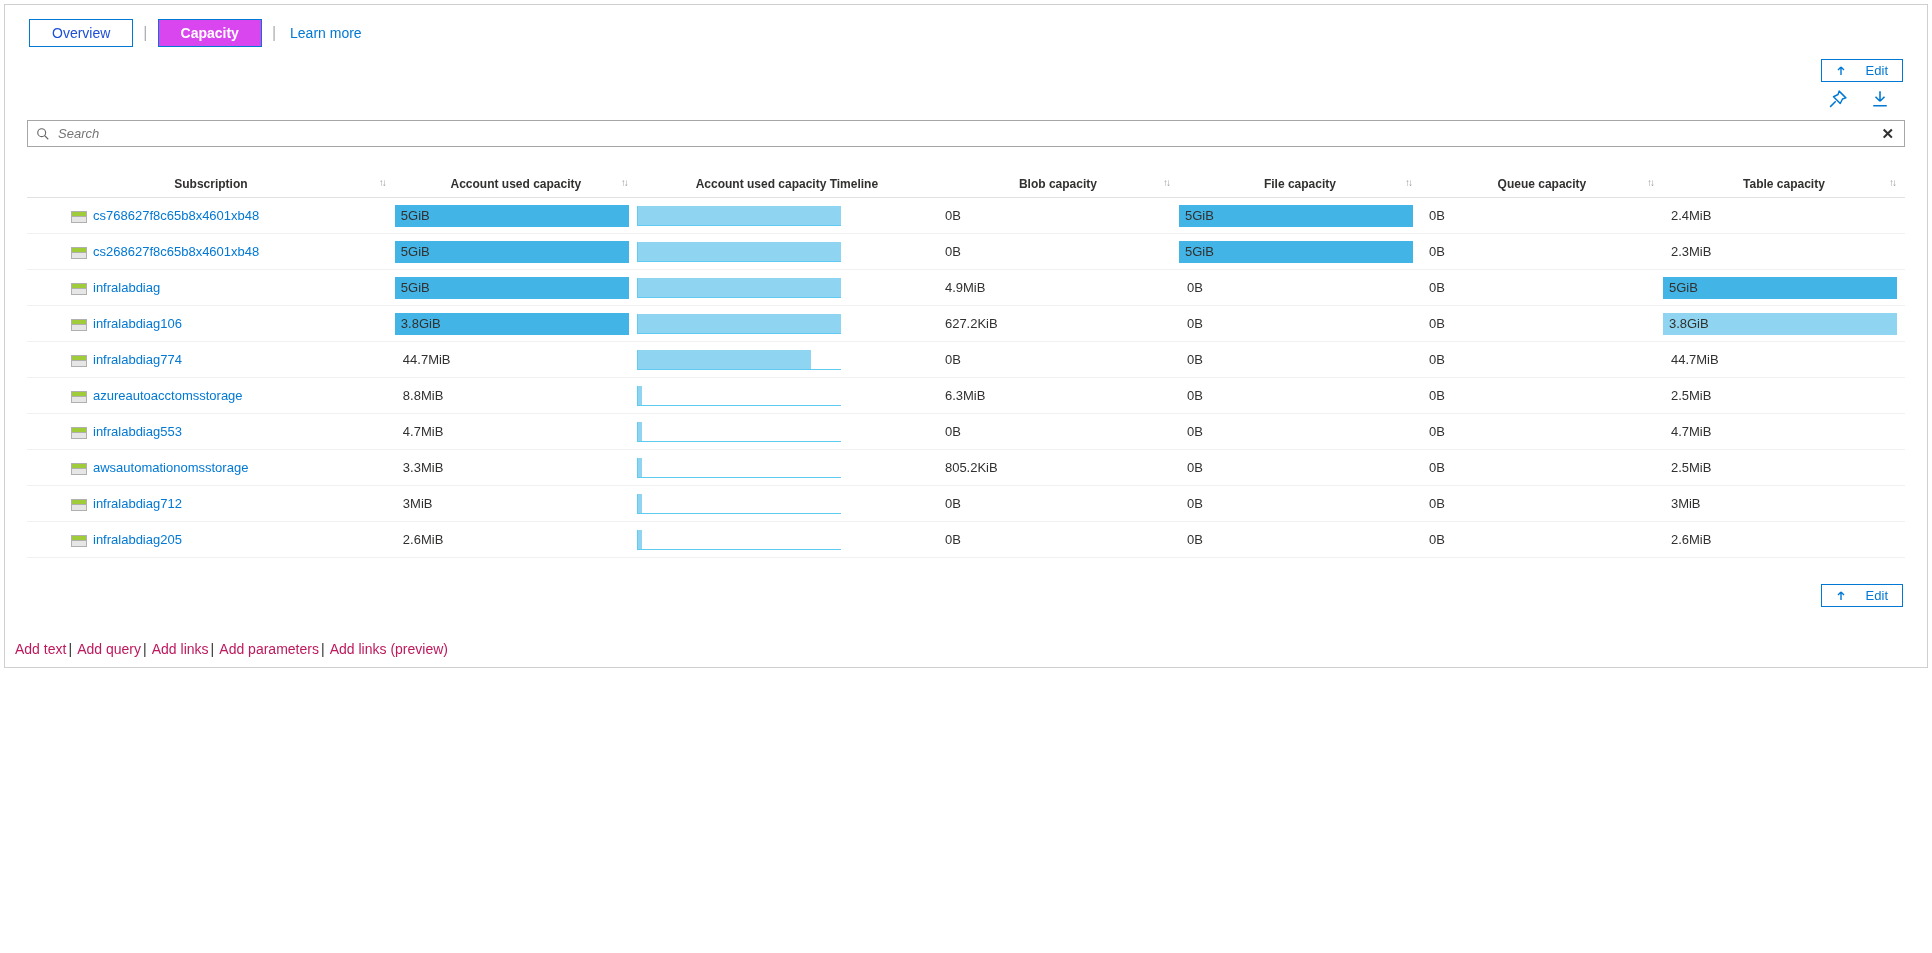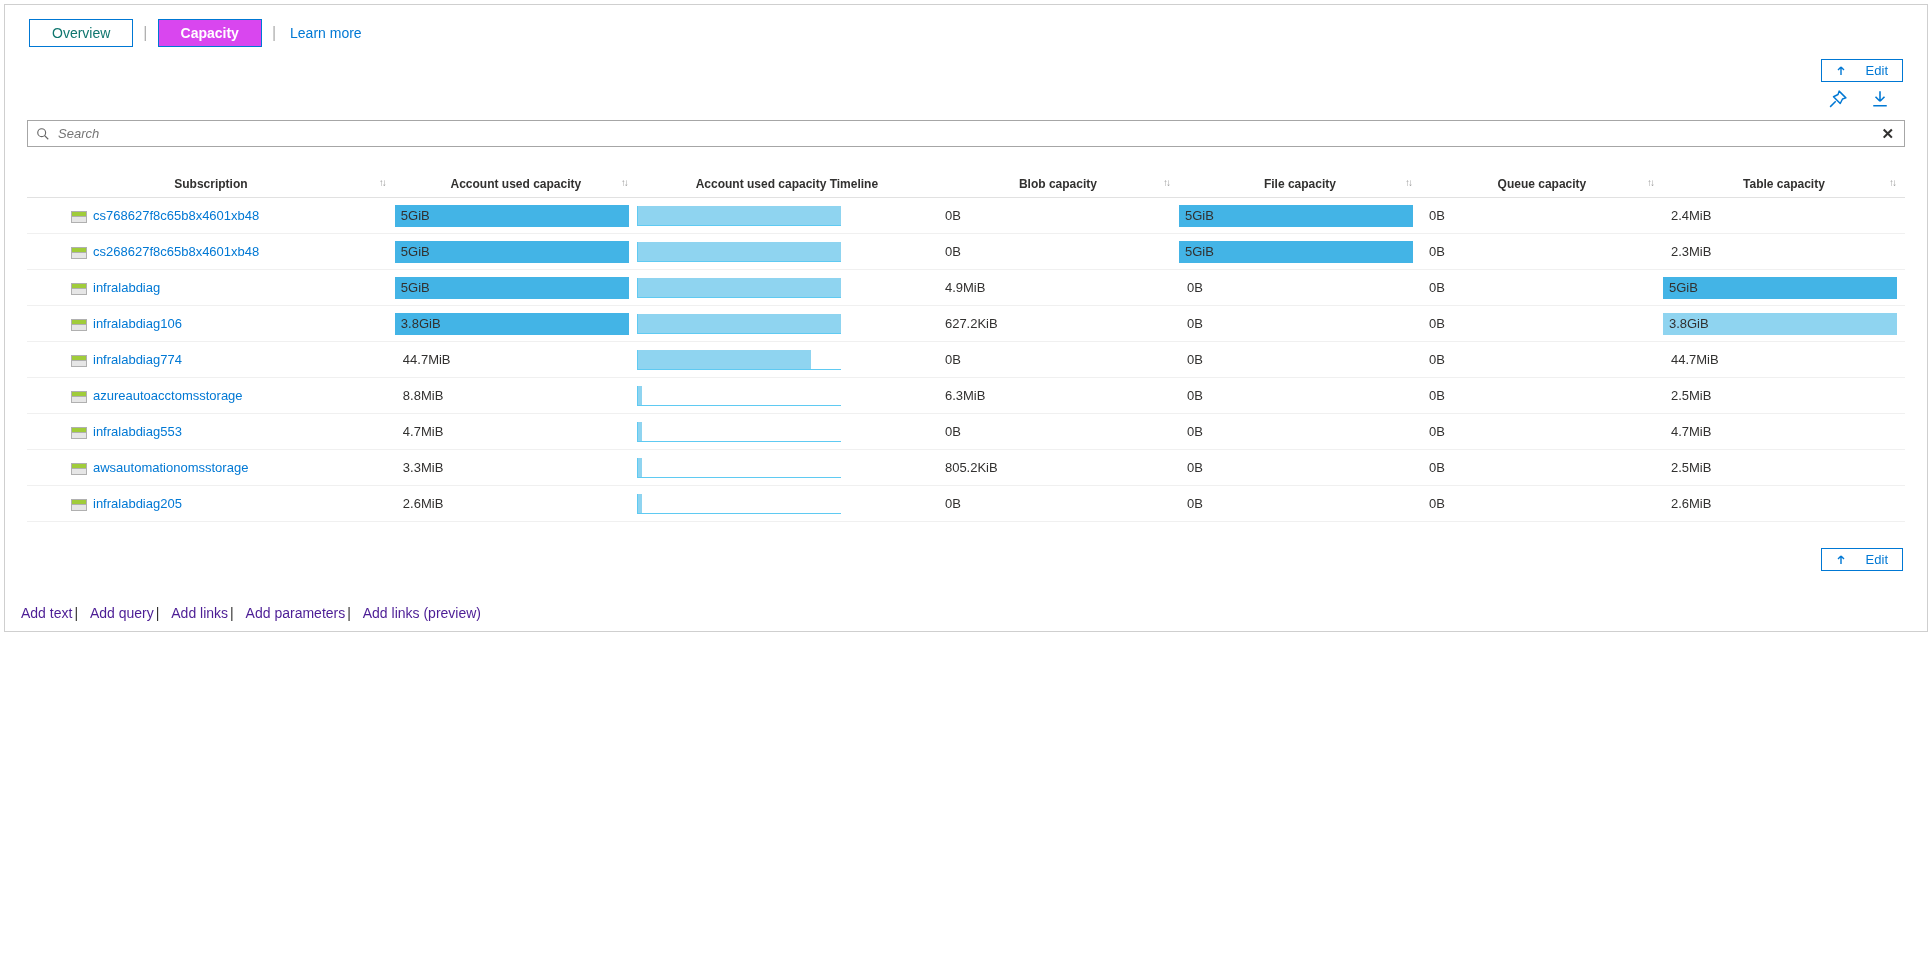--- a/index.html
+++ b/index.html
@@ -25,21 +25,21 @@
     color: #b0b0b0;
     font-size: 16px;
     line-height: 1;
     margin: 0 -2px;
   }
   .tab-btn {
     padding: 5px 22px;
     font-size: 14px;
     border: 1px solid #0078d4;
     background: #fff;
-    color: #0f766e;
+    color: #1d4ed8;
     cursor: pointer;
     font-family: inherit;
   }
   .tab-btn.active {
     background: #d946ef;
     color: #fff;
     font-weight: 600;
   }
   .learn-link {
     color: #0078d4;
@@ -200,24 +200,23 @@
   }
   .timeline-fill {
     background: #8fd4f0;
     height: 100%;
   }
   .footer-links {
     padding: 20px 10px 10px 10px;
     font-size: 14px;
   }
   .footer-links a {
-    color: #4c1d95;
+    color: #be185d;
     text-decoration: none;
     cursor: pointer;
-    margin-left: 6px;
   }
   .footer-links .fs { color: #323130; margin: 0 2px; }
 </style>
 </head>
 <body>
 
 <div class="outer">
 
   <div class="tab-row">
     <button class="tab-btn">Overview</button>
@@ -455,20 +454,37 @@
             <td>805.2KiB</td>
             <td>0B</td>
             <td>0B</td>
             <td>2.5MiB</td>
           </tr>
           <tr>
             <td class="row-name-cell"><svg class="storage-icon" viewBox="0 0 16 12">
                 <rect x="0" y="0" width="16" height="12" fill="#b0b0b0"></rect>
                 <rect x="1" y="1" width="14" height="4" fill="#a0cc3a"></rect>
                 <rect x="1" y="6" width="14" height="5" fill="#e6e6e6"></rect>
+              </svg><span class="row-link">infralabdiag712</span></td>
+            <td>3MiB</td>
+            <td class="timeline-cell">
+              <div class="timeline-box">
+                <div class="timeline-fill" style="width:2%"></div>
+              </div>
+            </td>
+            <td>0B</td>
+            <td>0B</td>
+            <td>0B</td>
+            <td>3MiB</td>
+          </tr>
+          <tr>
+            <td class="row-name-cell"><svg class="storage-icon" viewBox="0 0 16 12">
+                <rect x="0" y="0" width="16" height="12" fill="#b0b0b0"></rect>
+                <rect x="1" y="1" width="14" height="4" fill="#a0cc3a"></rect>
+                <rect x="1" y="6" width="14" height="5" fill="#e6e6e6"></rect>
               </svg><span class="row-link">infralabdiag205</span></td>
             <td>2.6MiB</td>
             <td class="timeline-cell">
               <div class="timeline-box">
                 <div class="timeline-fill" style="width:2%"></div>
               </div>
             </td>
             <td>0B</td>
             <td>0B</td>
             <td>0B</td>

